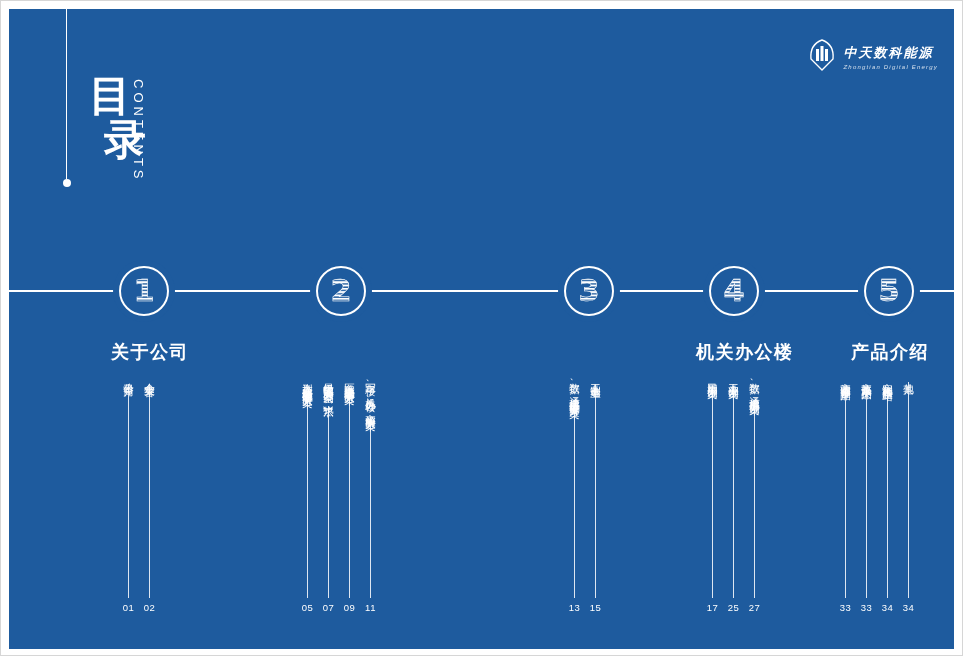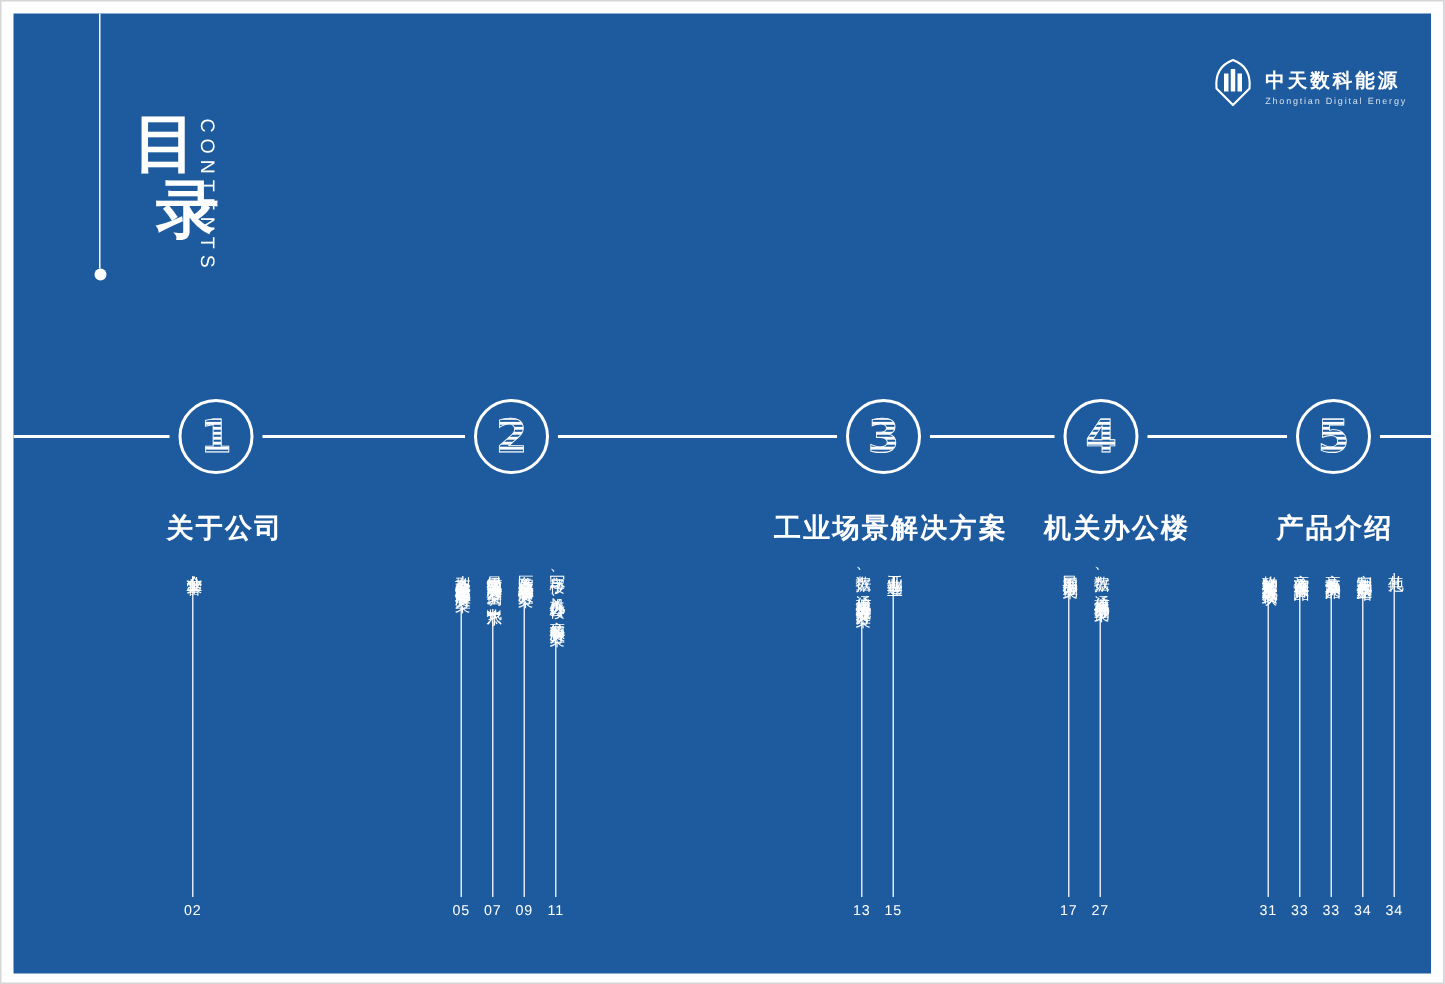--- a/index.html
+++ b/index.html
@@ -10,21 +10,21 @@
   .deco-vline{position:absolute;left:57px;top:0;width:1px;height:170px;background:#ffffff;}
   .deco-dot{position:absolute;left:53.5px;top:170px;width:8px;height:8px;border-radius:50%;background:#ffffff;}
 
   
   .title-char{position:absolute;color:#ffffff;font-family:"DejaVu Serif",serif;font-weight:bold;font-size:42px;line-height:1;}
   .title-char.c1{left:80px;top:66px;}
   .title-char.c2{left:95px;top:110px;}
   .title-en{position:absolute;left:122px;top:70px;writing-mode:vertical-rl;color:#ffffff;font-size:13px;letter-spacing:4px;}
 
   
-  .logo{position:absolute;right:16px;top:30px;display:flex;align-items:center;gap:7px;}
+  .logo{position:absolute;right:16px;top:30px;display:flex;align-items:center;gap:7px;font-style:italic;}
   .logo-text{display:flex;flex-direction:column;}
   .logo-name{color:#ffffff;font-size:13px;font-weight:bold;letter-spacing:2px;white-space:nowrap;}
   .logo-sub{color:rgba(255,255,255,.8);font-size:6px;letter-spacing:1.2px;margin-top:2px;white-space:nowrap;}
 
   
   .timeline-line{position:absolute;left:0;top:281px;width:100%;height:2px;background:#ffffff;}
   .badge{position:absolute;top:282px;width:50px;height:50px;border-radius:50%;border:2px solid #ffffff;background:#1e5b9e;box-shadow:0 0 0 6px #1e5b9e;transform:translate(-50%,-50%);box-sizing:border-box;}
   .badge svg{display:block;width:100%;height:100%;}
   .badge text{font-family:"DejaVu Sans",sans-serif;font-weight:bold;font-size:33px;}
 
@@ -98,26 +98,30 @@
           <text x="25" y="36" text-anchor="middle" fill="url(#numStripes)" stroke="#ffffff" stroke-width="0.6">4</text>
         </svg>
     </div>
     <div class="badge" style="left:880px">
       <svg viewBox="0 0 50 50">
           <text x="25" y="36" text-anchor="middle" fill="url(#numStripes)" stroke="#ffffff" stroke-width="0.6">5</text>
         </svg>
     </div>
 
     <h2 class="sec-title" style="left:102px">关于公司</h2>
-    <h2 class="sec-title" style="left:507px">工业场景解决方案</h2>
     <h2 class="sec-title" style="left:687px">机关办公楼</h2>
     <h2 class="sec-title" style="left:842px">产品介绍</h2>
 
     <div class="items" style="left:109px">
       <div class="col">
+        <div class="label">公司简介</div>
+        <div class="vline"></div>
+        <div class="page">01</div>
+      </div>
+      <div class="col">
         <div class="label">企业荣誉</div>
         <div class="vline"></div>
         <div class="page">02</div>
       </div>
     </div>
 
     <div class="items" style="left:288px">
       <div class="col">
         <div class="label">大型公共建筑能效管理解决方案</div>
         <div class="vline"></div>
@@ -153,32 +157,32 @@
       </div>
     </div>
 
     <div class="items" style="left:693px">
       <div class="col">
         <div class="label">民用部分案例</div>
         <div class="vline"></div>
         <div class="page">17</div>
       </div>
       <div class="col">
+        <div class="label">工业部分案例</div>
+        <div class="vline"></div>
+        <div class="page">25</div>
+      </div>
+      <div class="col">
         <div class="label">数据、通信机房部分案例</div>
         <div class="vline"></div>
         <div class="page">27</div>
       </div>
     </div>
 
     <div class="items" style="left:826px">
-      <div class="col">
-        <div class="label">物联智控系统及数据模块</div>
-        <div class="vline"></div>
-        <div class="page">31</div>
-      </div>
       <div class="col">
         <div class="label">高效空调设备产品</div>
         <div class="vline"></div>
         <div class="page">33</div>
       </div>
       <div class="col">
         <div class="label">高效热泵类产品</div>
         <div class="vline"></div>
         <div class="page">33</div>
       </div>

